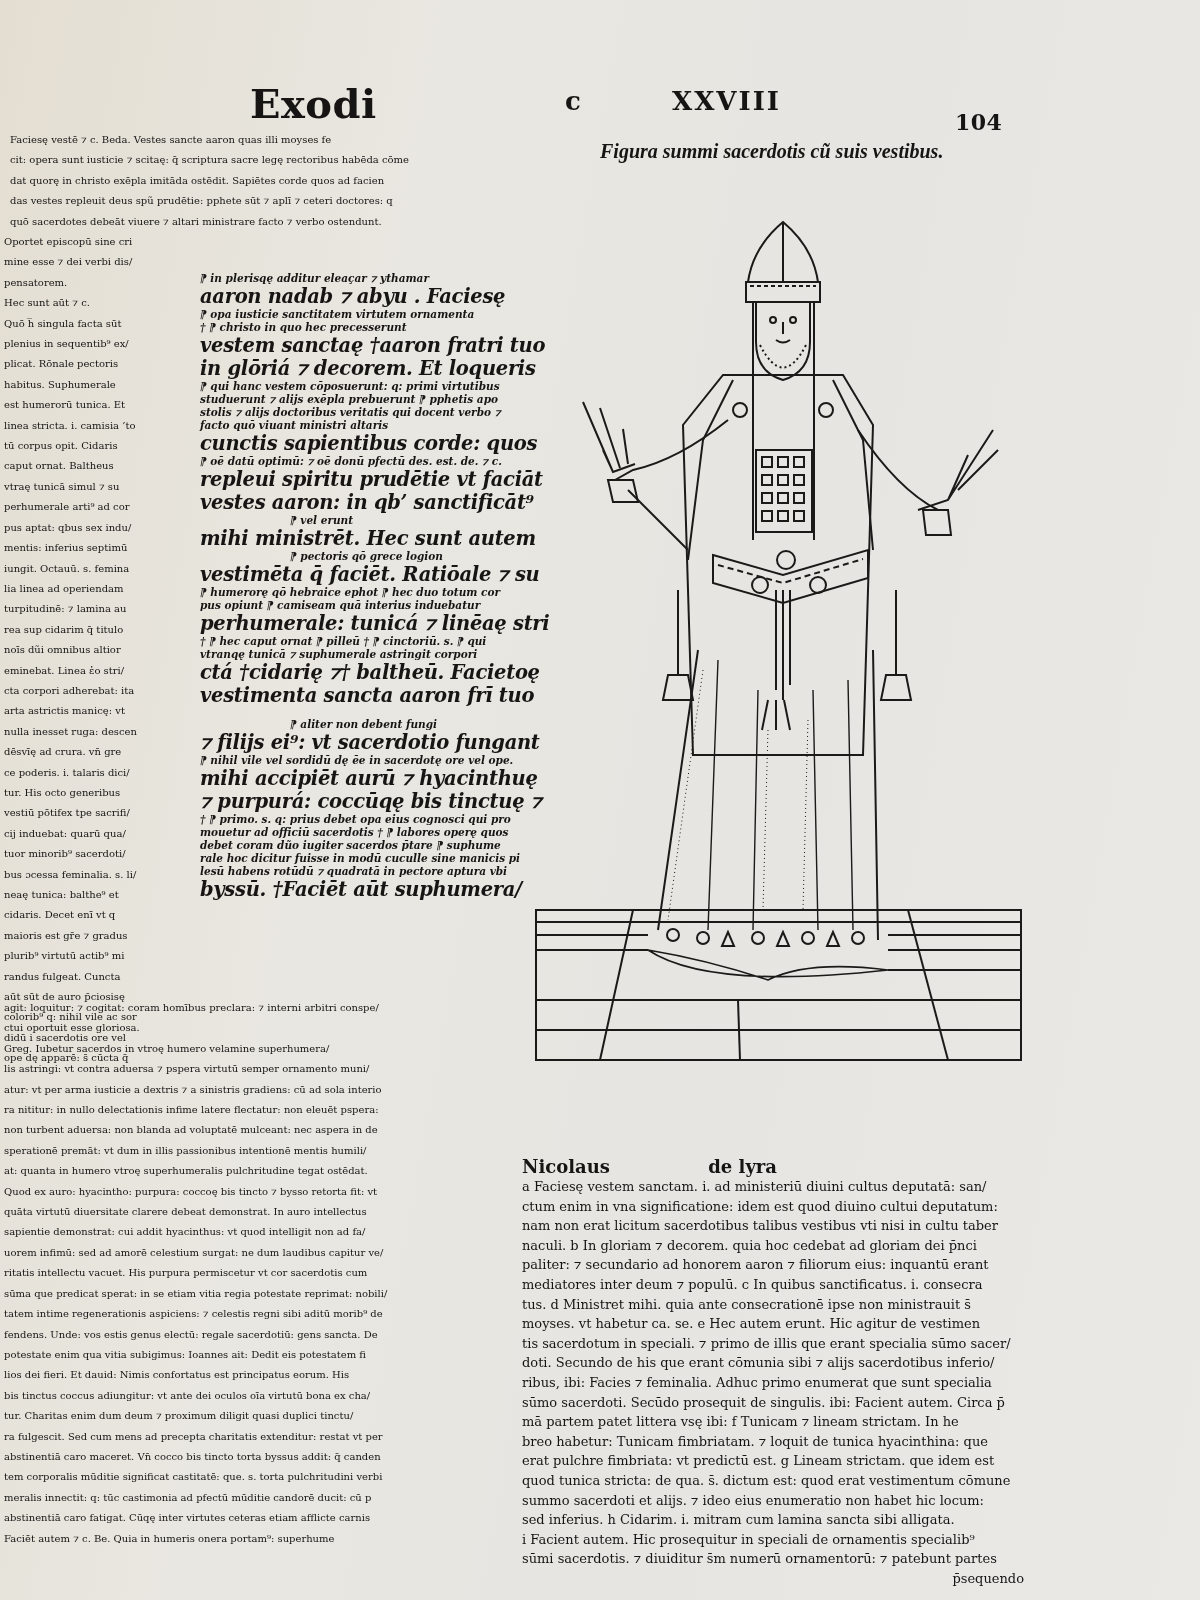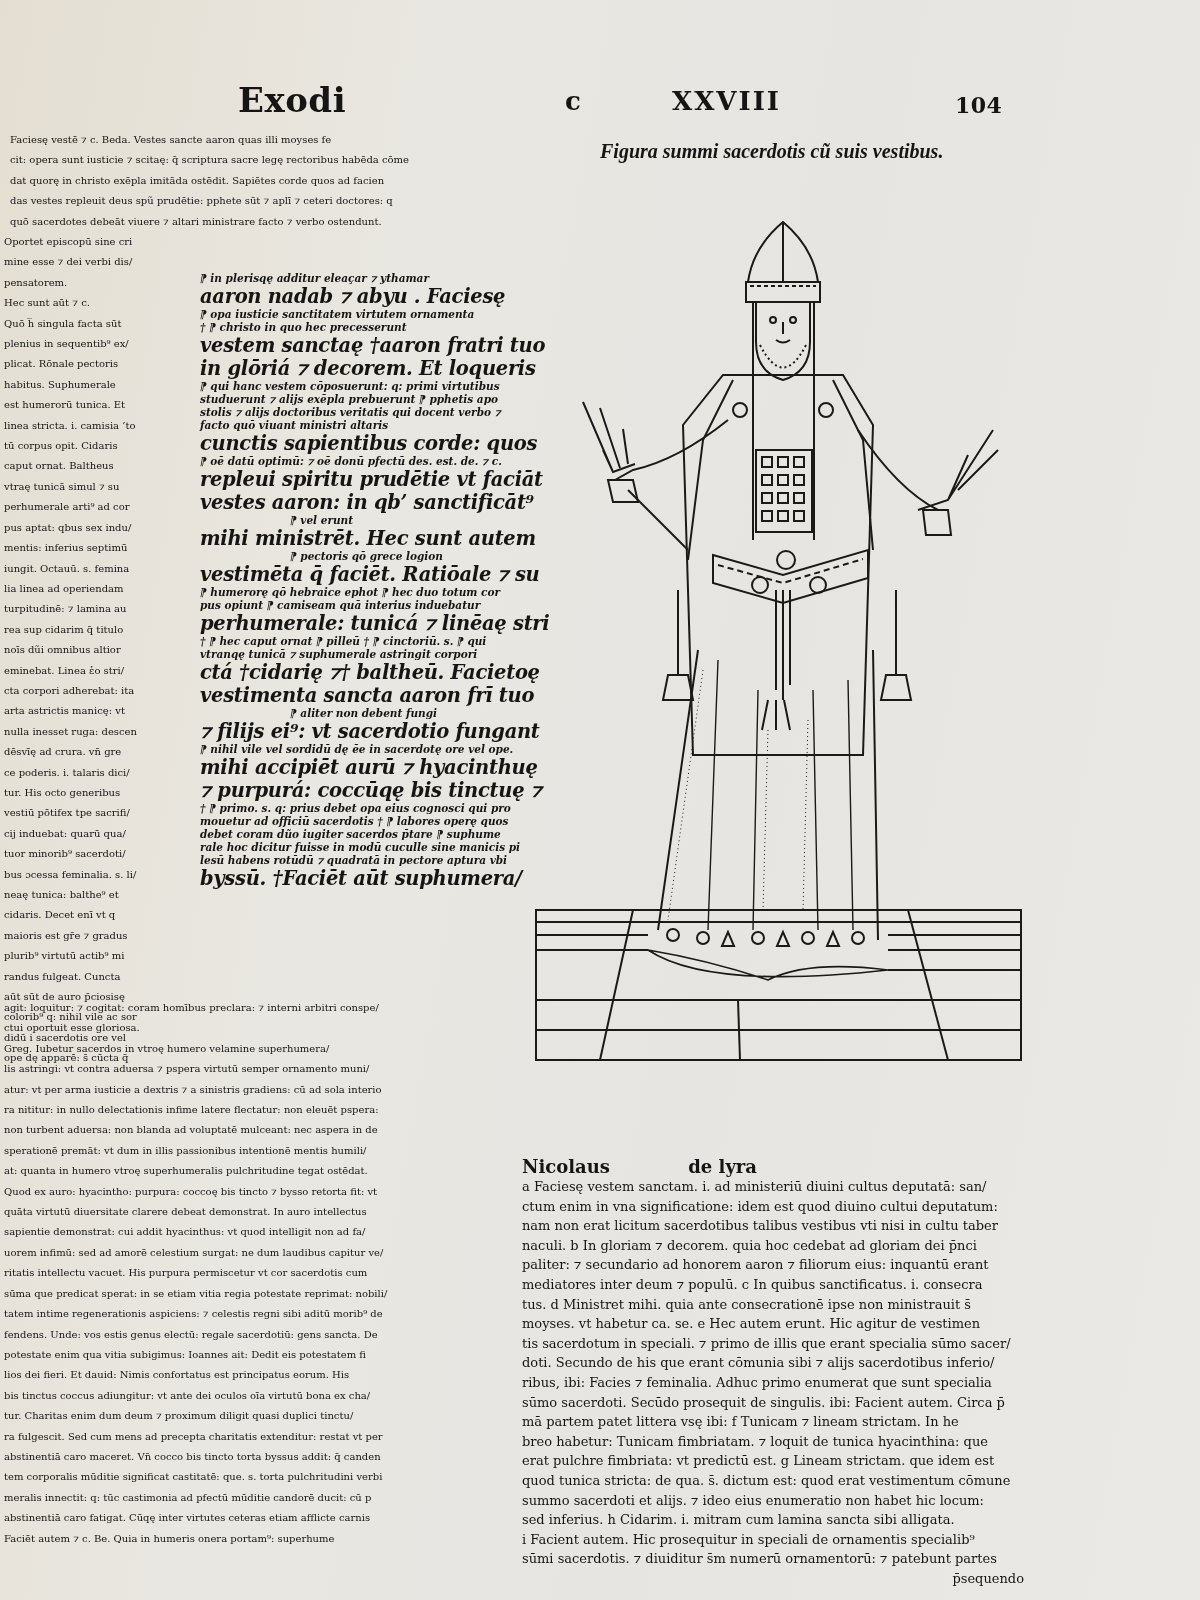--- a/index.html
+++ b/index.html
@@ -5,24 +5,24 @@
   html,body{margin:0;padding:0;}
   body{
     width:1200px;height:1600px;overflow:hidden;position:relative;
     background:linear-gradient(100deg,#e4ded2 0%,#e9e7e1 30%,#e6e5e1 60%,#eae9e6 100%);
     color:#161514;
     font-family:"DejaVu Serif","Liberation Serif",serif;
   }
   .page{position:absolute;left:0;top:0;width:1200px;height:1600px;}
   .abs{position:absolute;}
   .hdr{font-weight:bold;letter-spacing:0.5px;}
-  .hdr-book{left:238px;top:80px;font-size:34px;}
+  .hdr-book{left:250px;top:80px;font-size:40px;}
   .hdr-c{left:565px;top:86px;font-size:26px;}
   .hdr-ch{left:672px;top:86px;font-size:26px;letter-spacing:2px;}
-  .hdr-fol{left:955px;top:92px;font-size:22px;}
+  .hdr-fol{left:955px;top:109px;font-size:22px;}
   .fig-caption{left:600px;top:140px;font-size:20px;font-weight:bold;font-style:italic;font-family:Liberation Serif, serif;}
   .gl{font-size:10px;line-height:20.4px;white-space:nowrap;}
   .gloss-top{left:10px;top:130px;width:495px;}
   .gloss-left{left:4px;top:232px;width:160px;}
   .gloss-left div{overflow:hidden;}
   .text-col{left:200px;top:272px;width:300px;font-style:italic;}
   .text-col .interlinear{font-size:10.5px;line-height:13px;font-weight:bold;white-space:nowrap;}
   .text-col .main{font-size:19.5px;line-height:23px;font-weight:bold;white-space:nowrap;letter-spacing:-0.3px;}
   .gloss-bottom{left:4px;top:998px;width:500px;}
   .lyra{left:522px;top:1156px;width:520px;}
@@ -115,21 +115,21 @@
       <div class="main">mihi ministrēt. Hec sunt autem</div>
       <div class="interlinear" style="padding-left: 90px;">⁋ pectoris qō grece logion</div>
       <div class="main">vestimēta q̄ faciēt. Ratiōale ⁊ su</div>
       <div class="interlinear">⁋ humerorę qō hebraice ephot ⁋ hec duo totum cor</div>
       <div class="interlinear">pus opiunt ⁋ camiseam quā interius induebatur</div>
       <div class="main">perhumerale: tunicá ⁊ linēaę stri</div>
       <div class="interlinear">† ⁋ hec caput ornat ⁋ pilleū † ⁋ cinctoriū. s. ⁋ qui</div>
       <div class="interlinear">vtranqę tunicā ⁊ suphumerale astringit corpori</div>
       <div class="main">ctá †cidarię ⁊† baltheū. Facietoę</div>
       <div class="main">vestimenta sancta aaron frī tuo</div>
-      <div class="interlinear" style="padding-left: 90px;">⁋ aliter non debent fungi</div>
+      <div class="interlinear" style="padding-left: 90px; margin-top: 11px;">⁋ aliter non debent fungi</div>
       <div class="main">⁊ filijs ei⁹: vt sacerdotio fungant</div>
       <div class="interlinear">⁋ nihil vile vel sordidū dę ēe in sacerdotę ore vel ope.</div>
       <div class="main">mihi accipiēt aurū ⁊ hyacinthuę</div>
       <div class="main">⁊ purpurá: coccūqę bis tinctuę ⁊</div>
       <div class="interlinear">† ⁋ primo. s. q: prius debet opa eius cognosci qui pro</div>
       <div class="interlinear">mouetur ad officiū sacerdotis † ⁋ labores operę quos</div>
       <div class="interlinear">debet coram dũo iugiter sacerdos p̄tare ⁋ suphume</div>
       <div class="interlinear">rale hoc dicitur fuisse in modū cuculle sine manicis pi</div>
       <div class="interlinear">lesū habens rotūdū ⁊ quadratā in pectore aptura vbi</div>
       <div class="main">byssū. †Faciēt aūt suphumera/</div>
@@ -252,21 +252,21 @@
       <line x1="8" y1="820" x2="493" y2="820"></line>
       <line x1="105" y1="700" x2="72" y2="850"></line>
       <line x1="210" y1="790" x2="212" y2="850"></line>
       <line x1="380" y1="700" x2="420" y2="850"></line>
     </svg>
   </div>
 
   <div class="abs lyra">
     <div class="lyra-title">
       <span style="">Nicolaus</span>
-      <span style="margin-left:72px">de lyra</span>
+      <span style="margin-left:92px">de lyra</span>
     </div>
     <div id="lyra-lines" class="gl">
         <div>a   Faciesę vestem sanctam. i. ad ministeriū diuini cultus deputatā: san/</div>
         <div>ctum enim in vna significatione: idem est quod diuino cultui deputatum:</div>
         <div>nam non erat licitum sacerdotibus talibus vestibus vti nisi in cultu taber</div>
         <div>naculi.  b   In gloriam ⁊ decorem. quia hoc cedebat ad gloriam dei p̄nci</div>
         <div>paliter: ⁊ secundario ad honorem aaron ⁊ filiorum eius: inquantū erant</div>
         <div>mediatores inter deum ⁊ populū.  c   In quibus sanctificatus. i. consecra</div>
         <div>tus.  d   Ministret mihi. quia ante consecrationē ipse non ministrauit s̄</div>
         <div>moyses. vt habetur ca. se.  e   Hec autem erunt. Hic agitur de vestimen</div>

